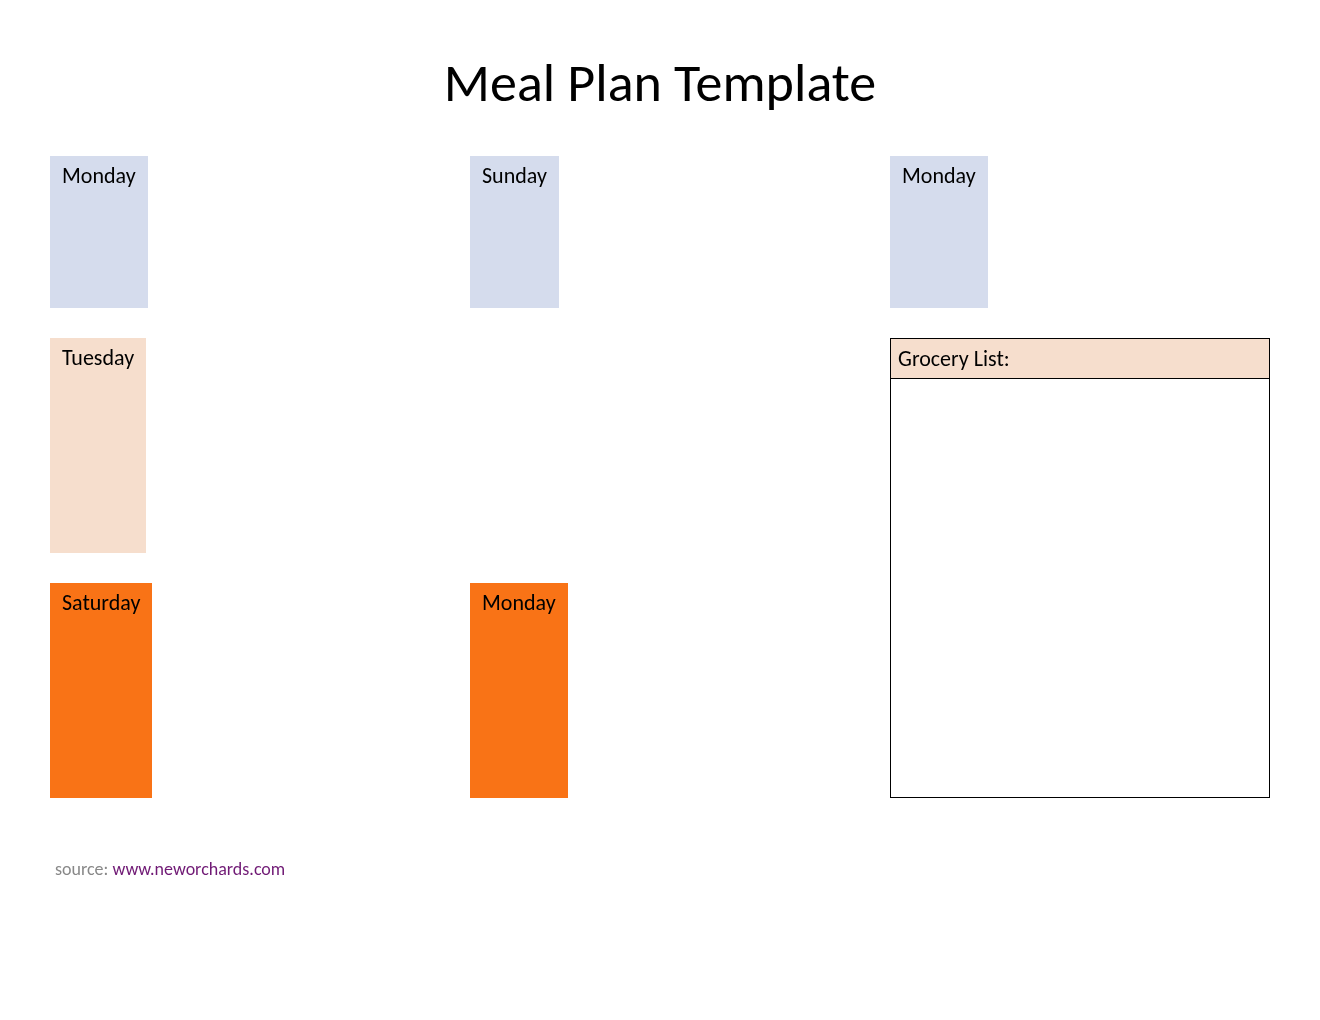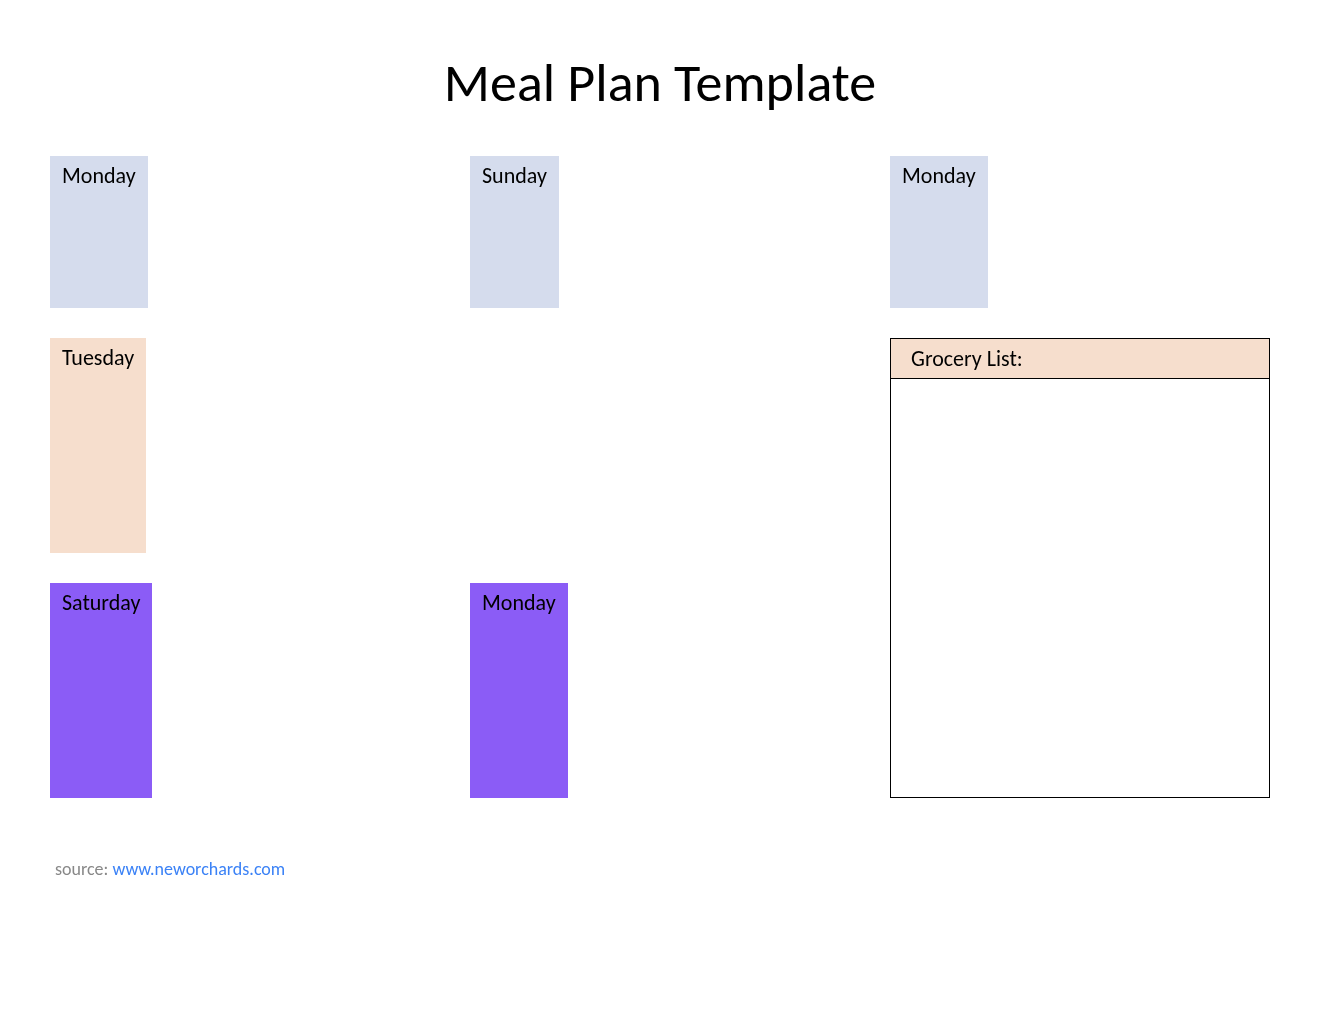--- a/index.html
+++ b/index.html
@@ -39,58 +39,58 @@
       padding: 6px 12px;
       color: #000;
     }
     .header-blue {
       background-color: #d5dced;
     }
     .header-peach {
       background-color: #f6decd;
     }
     .header-green {
-      background-color: #8b5cf6;
+      background-color: #f97316;
     }
     .lines {
       display: flex;
       flex-direction: column;
       margin-top: 8px;
     }
     .line {
       height: 36px;
       border-bottom: 1.5px solid #000;
     }
     .grocery-block {
       grid-row: span 2;
       display: flex;
       flex-direction: column;
     }
     .grocery-header {
       font-size: 22px;
-      padding: 6px 20px;
+      padding: 6px 7px;
       color: #000;
       background-color: #f6decd;
       border: 1px solid #000;
       border-bottom: none;
     }
     .grocery-box {
       flex: 1;
       border: 1px solid #000;
       min-height: 420px;
     }
     .source {
       position: absolute;
       bottom: 140px;
       left: 55px;
       font-size: 18px;
       color: #888;
     }
     .source-url {
-      color: #3b82f6;
+      color: #701a75;
     }
   </style>
 </head>
 <body>
 
 <h1 class="title">Meal Plan Template</h1>
 
 <div class="grid">
 
   <div class="day-block">

